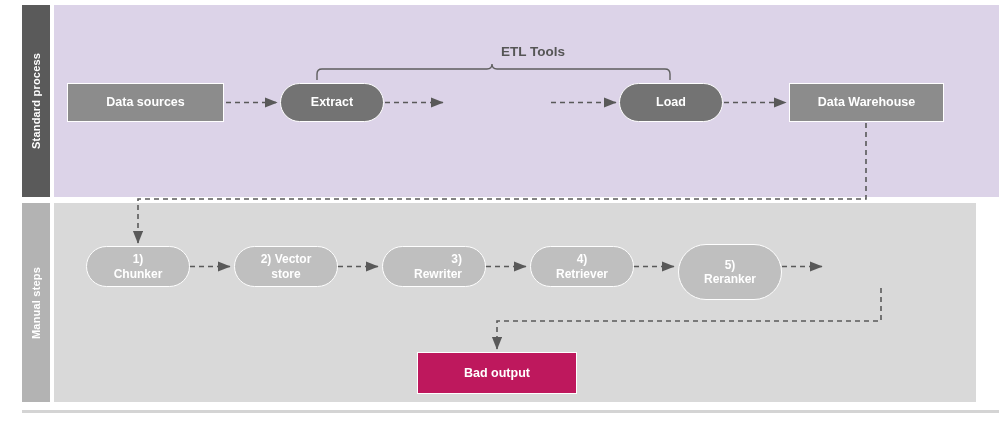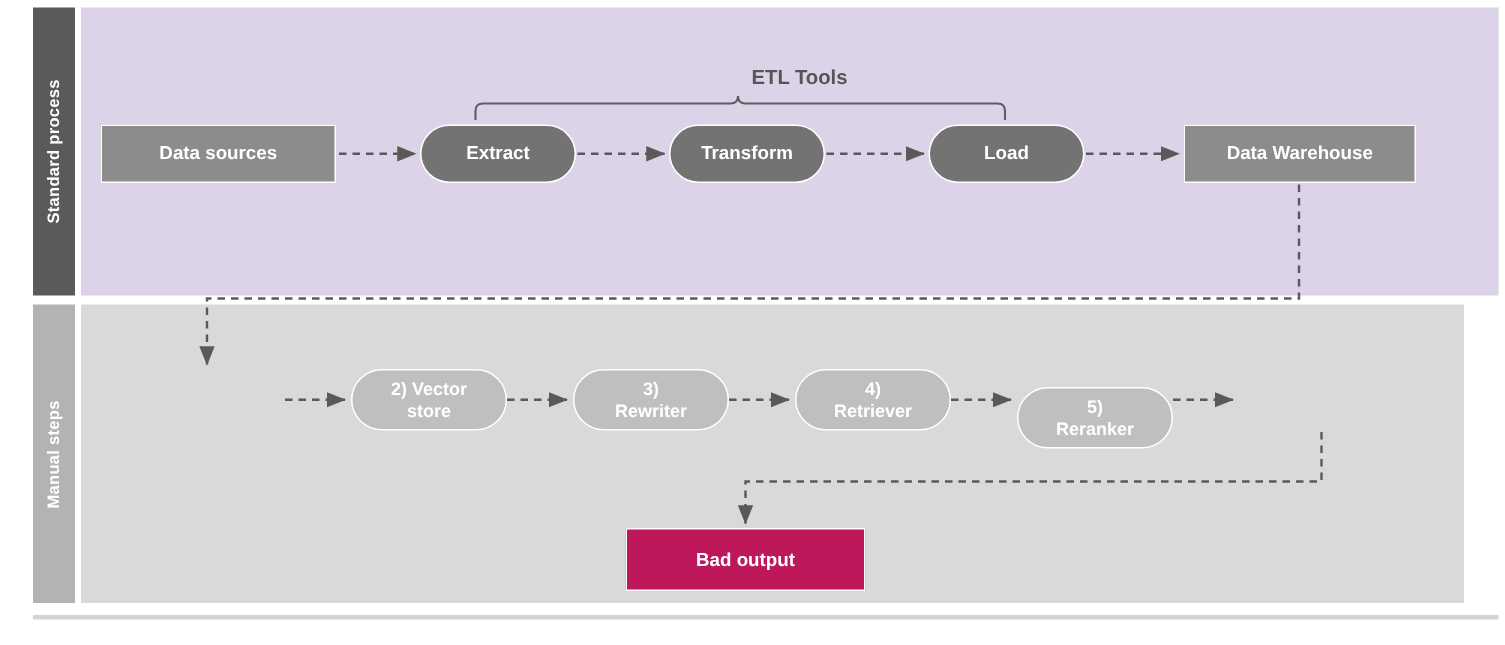--- a/index.html
+++ b/index.html
@@ -148,31 +148,31 @@
 
     <path class="dash" d="M881,288 L881,321 L497,321 L497,349" marker-end="url(#arrow)"></path>
   </svg>
 
   <div id="etl-brace-label">ETL Tools</div>
 
   <div class="node rect" style="left:67px;  top:83px;  width:157px; height:39px;">Data sources</div>
 
   <div class="node pill-etl" style="left:280px; top:83px; width:104px; height:39px;">Extract</div>
 
-  <div class="node pill-etl" style="left:446px; top:83px; width:104px; height:39px;">Transform</div>
 
   <div class="node pill-etl" style="left:619px; top:83px; width:104px; height:39px;">Load</div>
 
   <div class="node rect" style="left:789px; top:83px; width:155px; height:39px;">Data Warehouse</div>
 
+  <div class="node pill-step" style="left:86px;  top:246px; width:104px; height:41px;">1) Chunker</div>
 
   <div class="node pill-step" style="left:234px; top:246px; width:104px; height:41px;">2) Vector store</div>
 
-  <div class="node pill-step" style="left:382px; top:246px; width:104px; height:41px;">3) Rewriter</div>
+  <div class="node pill-step" style="left:382px; top:246px; width:104px; height:41px;text-align:right;">3) Rewriter</div>
 
   <div class="node pill-step" style="left:530px; top:246px; width:104px; height:41px;">4) Retriever</div>
 
-  <div class="node pill-step" style="left:678px; top:258px; width:104px; height:41px;">5) Reranker</div>
+  <div class="node pill-step" style="left:678px; top:244px; width:104px; height:56px;">5) Reranker</div>
 
 
   <div class="node warn" style="left:417px; top:352px; width:160px; height:42px;">Bad output</div>
 
 </div>
 
 </body></html>

